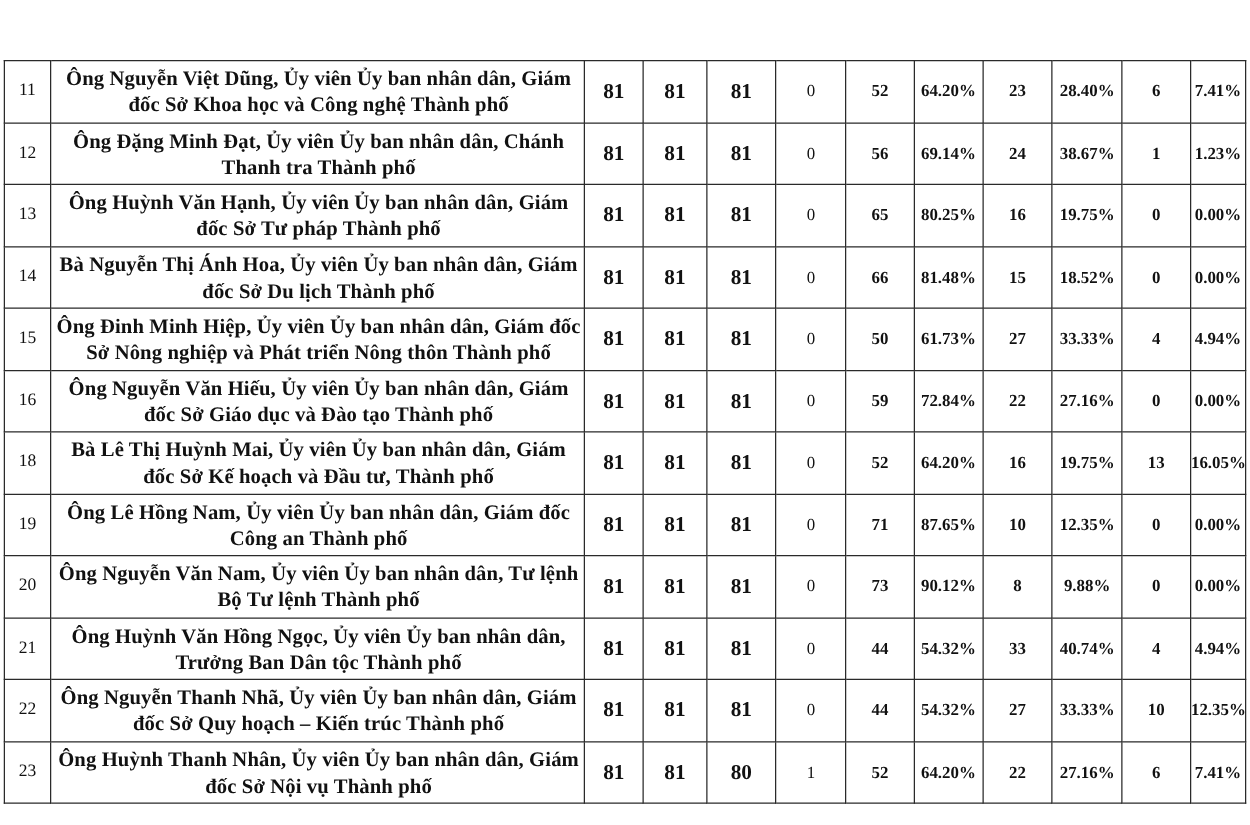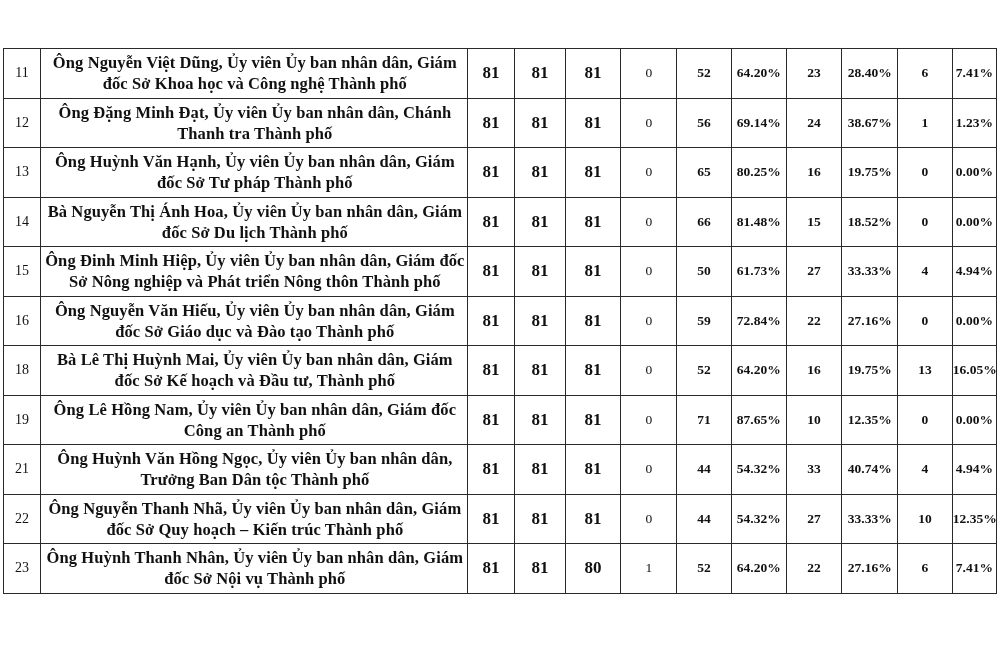--- a/index.html
+++ b/index.html
@@ -203,20 +203,34 @@
     <td class="c-plain w53">81</td>
     <td class="c-small">0</td>
     <td class="c-bold">71</td>
     <td class="c-bold">87.65%</td>
     <td class="c-bold w53">10</td>
     <td class="c-bold w53">12.35%</td>
     <td class="c-bold">0</td>
     <td class="c-bold last">0.00%</td>
   </tr>
 
+  <tr>
+    <td class="c-no">20</td>
+    <td class="c-name">Ông Nguyễn Văn Nam, Ủy viên Ủy ban nhân dân, Tư lệnh Bộ Tư lệnh Thành phố</td>
+    <td class="c-plain">81</td>
+    <td class="c-plain w48">81</td>
+    <td class="c-plain w53">81</td>
+    <td class="c-small">0</td>
+    <td class="c-bold">73</td>
+    <td class="c-bold">90.12%</td>
+    <td class="c-bold w53">8</td>
+    <td class="c-bold w53">9.88%</td>
+    <td class="c-bold">0</td>
+    <td class="c-bold last">0.00%</td>
+  </tr>
 
   <tr>
     <td class="c-no">21</td>
     <td class="c-name">Ông Huỳnh Văn Hồng Ngọc, Ủy viên Ủy ban nhân dân, Trưởng Ban Dân tộc Thành phố</td>
     <td class="c-plain">81</td>
     <td class="c-plain w48">81</td>
     <td class="c-plain w53">81</td>
     <td class="c-small">0</td>
     <td class="c-bold">44</td>
     <td class="c-bold">54.32%</td>

